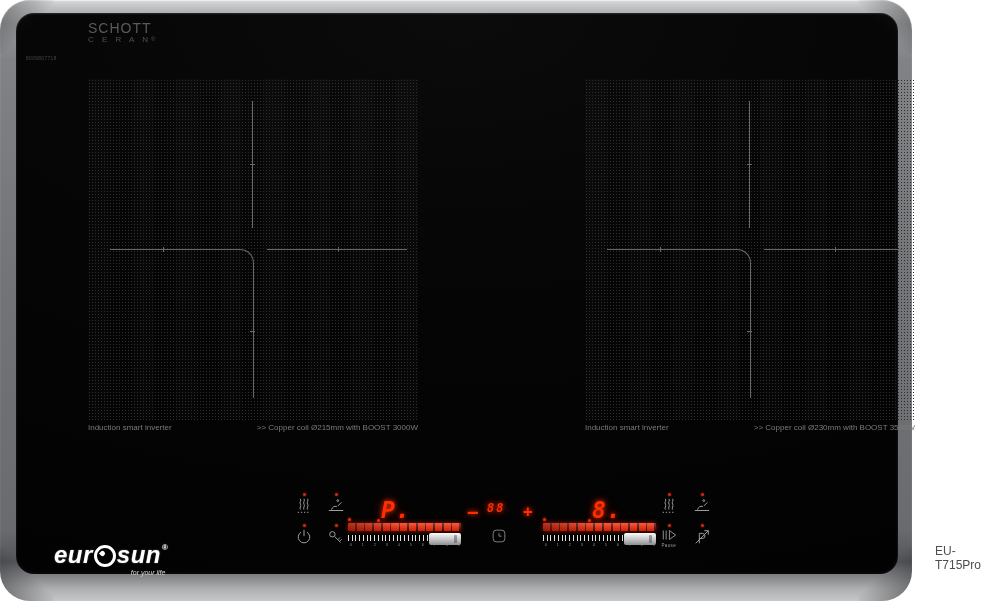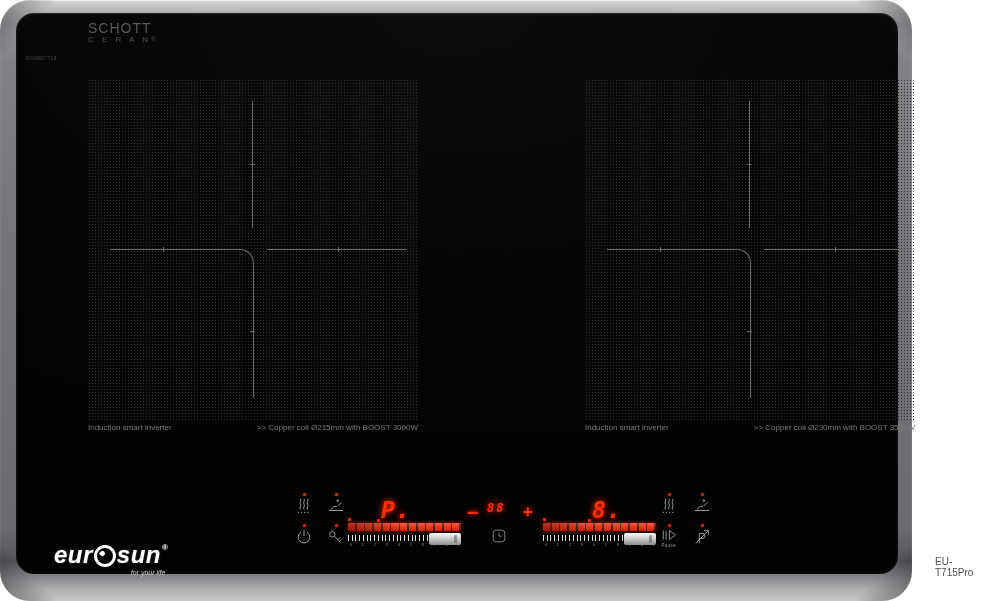--- a/index.html
+++ b/index.html
@@ -67,21 +67,21 @@
   .snums{display:flex;justify-content:space-between;margin-top:1px;padding:0 1px;}
   .snums span{font-size:6px;transform:scale(.62);color:#969696;}
   
   .logo{position:absolute;left:26px;top:541px;color:#fff;margin-left:28px;}
   .logo-main{font-size:24px;font-weight:700;font-style:italic;letter-spacing:.5px;display:flex;align-items:center;
     text-shadow:0 0 2px rgba(255,255,255,.35);}
   .sunglyph{display:inline-block;width:16px;height:16px;border:3px solid #fff;border-radius:50%;margin:0 1px;position:relative;top:1px;}
   .sunglyph::after{content:'';position:absolute;left:3px;top:3px;width:5px;height:5px;background:#fff;border-radius:50% 50% 50% 0;transform:rotate(45deg);}
   .logo-reg{font-size:8px;vertical-align:top;position:relative;top:-8px;left:1px;font-style:normal;}
   .tagline{text-align:right;font-size:7px;color:#d6d6d6;margin-top:0;padding-right:2px;font-style:italic;}
-  .model{position:absolute;left:935px;top:556px;font-size:10px;color:#4e4e4e;}
+  .model{position:absolute;left:935px;top:544px;font-size:12px;color:#4e4e4e;}
 </style>
 </head>
 <body>
 
 <div class="stage">
   <div class="glass"></div>
   <div class="corner c-tl"></div>
   <div class="corner c-tr"></div>
   <div class="corner c-bl"></div>
   <div class="corner c-br"></div>

